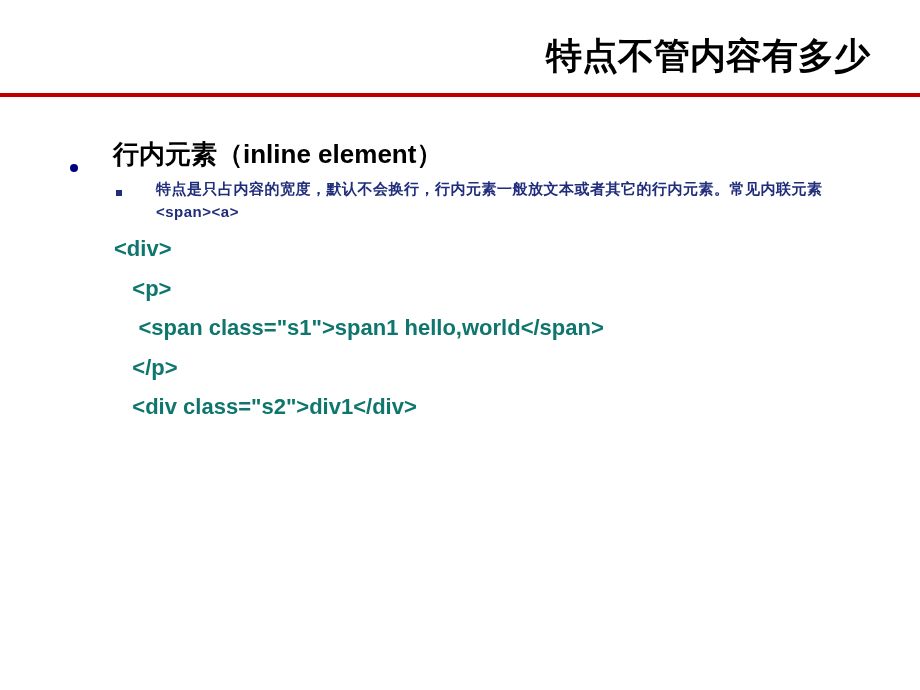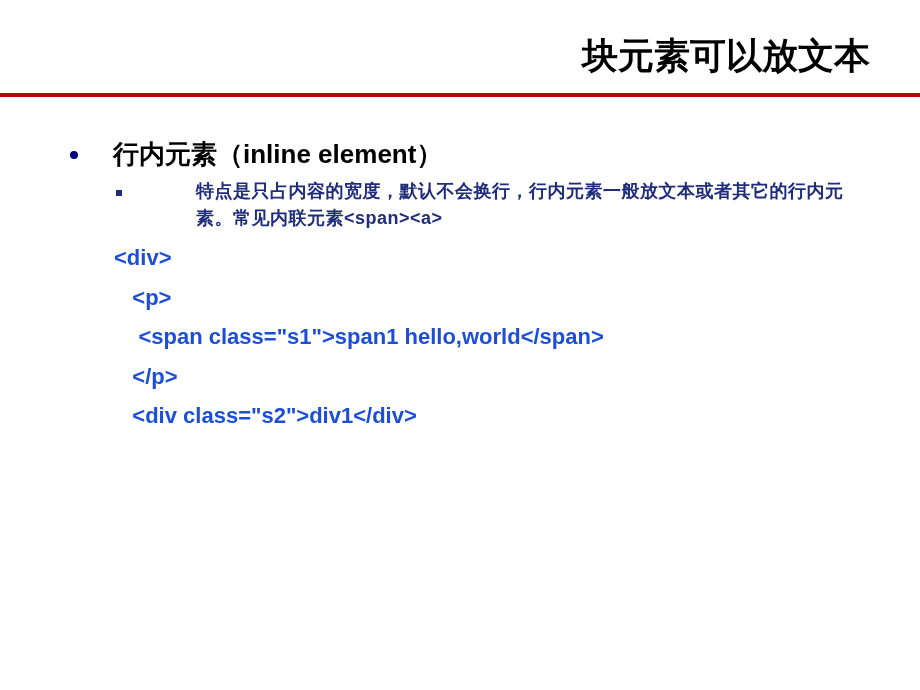--- a/index.html
+++ b/index.html
@@ -28,21 +28,21 @@
       height: 4px;
       background: #c00000;
       margin: 0 0 0 0;
       width: 100%;
     }
     .content {
       padding: 40px 50px 0 70px;
     }
     .bullet-row {
       display: flex;
-      align-items: flex-start;
+      align-items: flex-end;
       margin-bottom: 6px;
     }
     .bullet-l1 {
       width: 8px;
       height: 8px;
       border-radius: 50%;
       background: #000080;
       flex-shrink: 0;
       margin-top: 14px;
       margin-right: 35px;
@@ -60,45 +60,44 @@
     }
     .bullet-l2 {
       width: 6px;
       height: 6px;
       background: #1f2d7a;
       flex-shrink: 0;
       margin-top: 12px;
       margin-right: 34px;
     }
     .body-l2 {
-      font-size: 18px;
+      font-size: 15px;
       color: #1f2d7a;
       line-height: 1.5;
       font-weight: bold;
       letter-spacing: 0.5px;
-      margin-left: 40px;
     }
     .code-block {
       margin-left: 44px;
       margin-top: 6px;
     }
     .code-line {
       font-size: 22px;
-      color: #1d4ed8;
+      color: #0f766e;
       font-weight: bold;
       line-height: 1.8;
       white-space: pre;
       font-family: "Microsoft YaHei", Arial, sans-serif;
     }
   </style>
 </head>
 <body>
 
 <div class="header">
-  <div class="title">块元素可以放文本</div>
+  <div class="title">特点不管内容有多少</div>
 </div>
 <div class="redline"></div>
 
 <div class="content">
 
   <div class="bullet-row">
     <div class="bullet-l1"></div>
     <div class="heading-l1">行内元素（inline element）</div>
   </div>
   <div class="sub-row">

